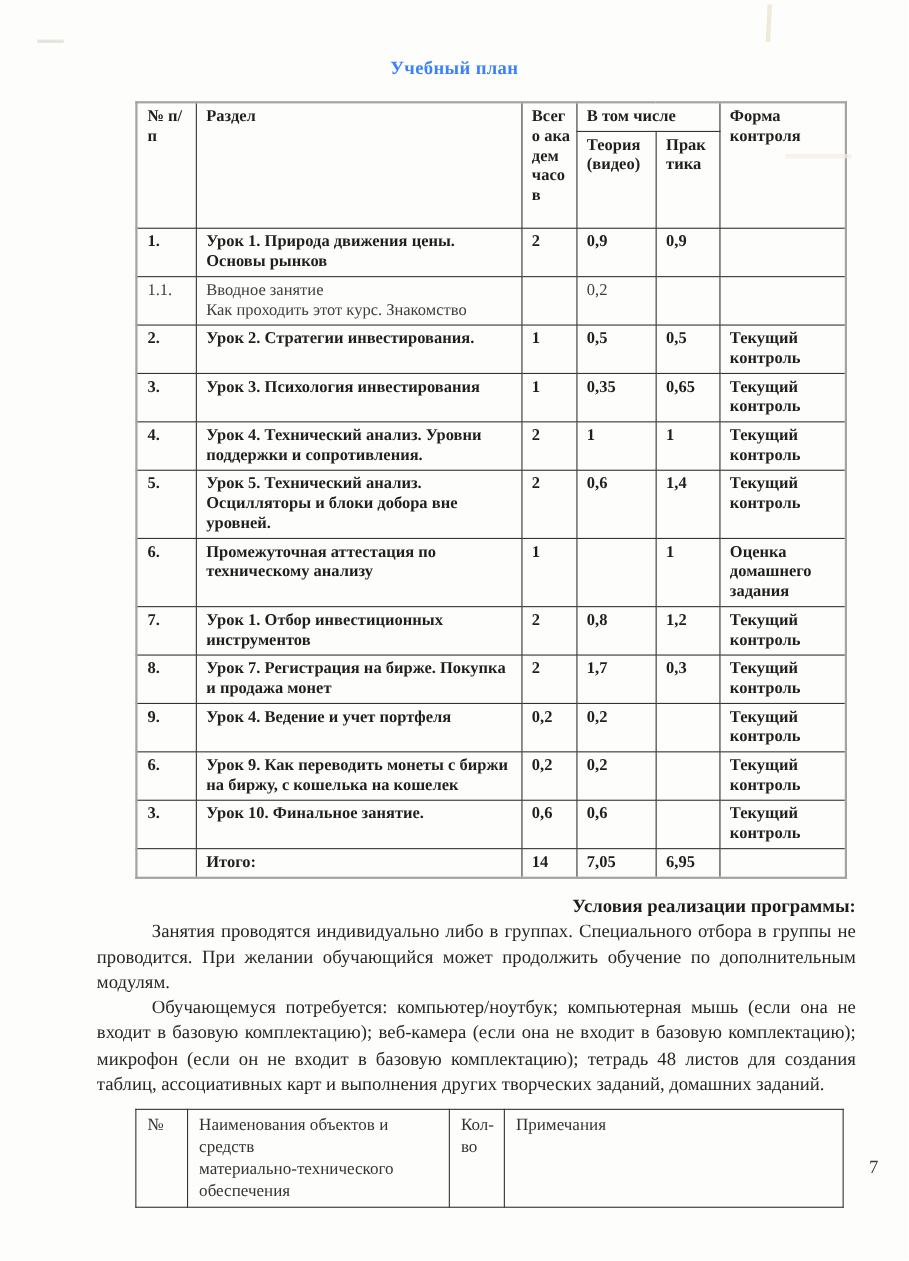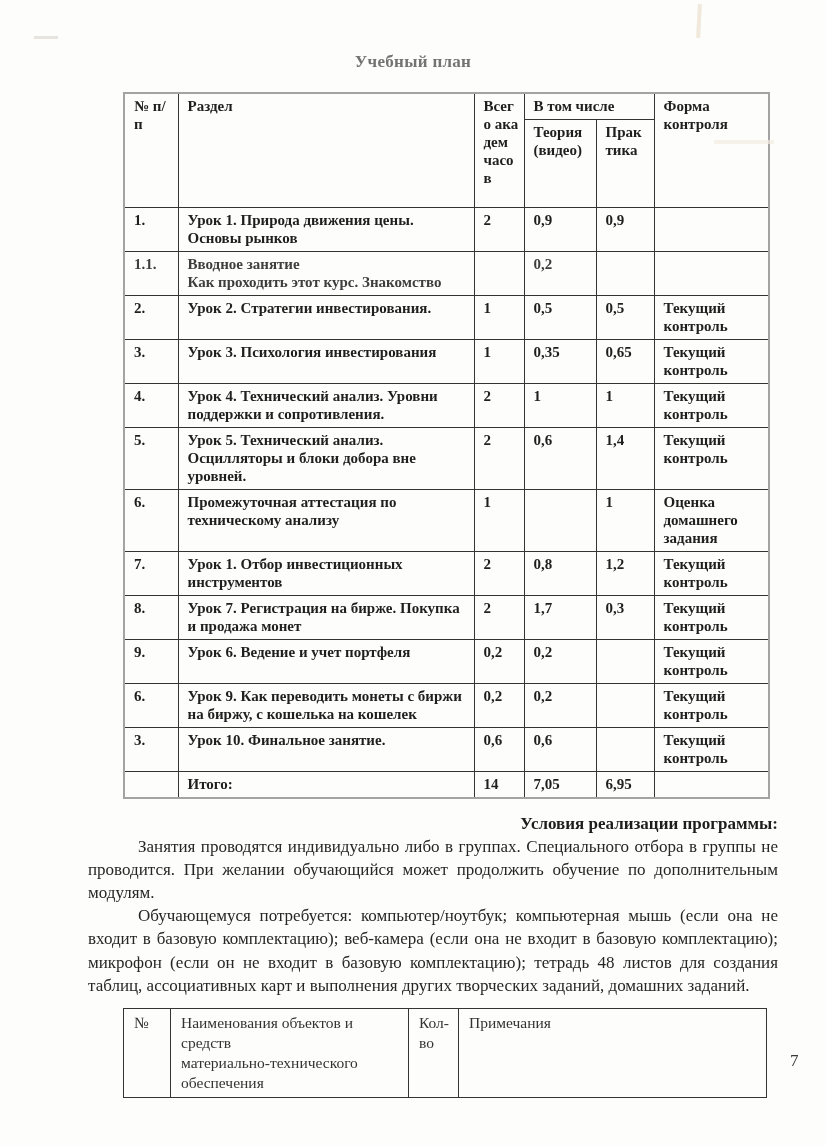--- a/index.html
+++ b/index.html
@@ -19,21 +19,21 @@
   .artifact { position: absolute; pointer-events: none; }
   .artifact-1 { left: 697px; top: 4px; width: 4px; height: 34px; background: #ece4d4; opacity: .8; transform: rotate(3deg); }
   .artifact-2 { left: 34px; top: 36px; width: 24px; height: 3px; background: #e7e4de; }
   .artifact-3 { left: 714px; top: 140px; width: 60px; height: 4px; background: #f2ede3; opacity: .7; }
 
   .doc-title {
     padding-top: 52px;
     text-align: center;
     font-size: 17px;
     font-weight: bold;
-    color: #737373;
+    color: #3b82f6;
     letter-spacing: .3px;
   }
 
   
   table.plan-table {
     border-collapse: collapse;
     table-layout: fixed;
     width: 647px;
     margin: 20px 0 0 123px;
     border: 2px solid #a3a3a3;
@@ -46,21 +46,21 @@
     font-weight: bold;
     line-height: 1.2;
     padding: 3px 5px 4px 9px;
     color: #1f1f1f;
   }
   table.plan-table thead th { vertical-align: top; }
   th.h-total, th.h-practice { word-break: break-all; }
   th.h-theory { word-break: break-all; }
   tr.subhead th { height: 88px; }
   td.cell-section { white-space: pre-line; }
-  tr.regular td { font-weight: bold; color: #3e3e3e; }
+  tr.regular td { font-weight: normal; color: #3e3e3e; }
   tr.total-row td { height: 24px; }
 
   
   .conditions { width: 690px; margin: 15px 0 0 88px; }
   .conditions-heading {
     text-align: right;
     font-size: 17px;
     font-weight: bold;
     color: #1d1d1d;
     margin-bottom: 1px;
@@ -210,21 +210,21 @@
         <tr>
           <td class="cell-num">8.</td>
           <td class="cell-section">Урок 7. Регистрация на бирже. Покупка и продажа монет</td>
           <td class="cell-total">2</td>
           <td class="cell-theory">1,7</td>
           <td class="cell-practice">0,3</td>
           <td class="cell-control">Текущий контроль</td>
         </tr>
         <tr>
           <td class="cell-num">9.</td>
-          <td class="cell-section">Урок 6. Ведение и учет портфеля</td>
+          <td class="cell-section">Урок 4. Ведение и учет портфеля</td>
           <td class="cell-total">0,2</td>
           <td class="cell-theory">0,2</td>
           <td class="cell-practice"></td>
           <td class="cell-control">Текущий контроль</td>
         </tr>
         <tr>
           <td class="cell-num">6.</td>
           <td class="cell-section">Урок 9. Как переводить монеты с биржи на биржу, с кошелька на кошелек</td>
           <td class="cell-total">0,2</td>
           <td class="cell-theory">0,2</td>

